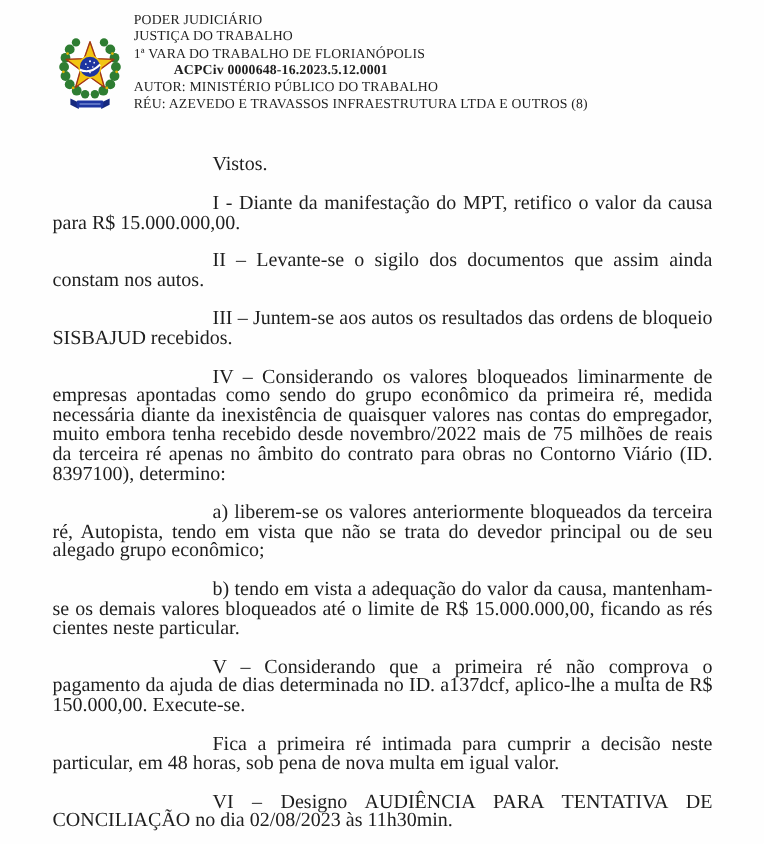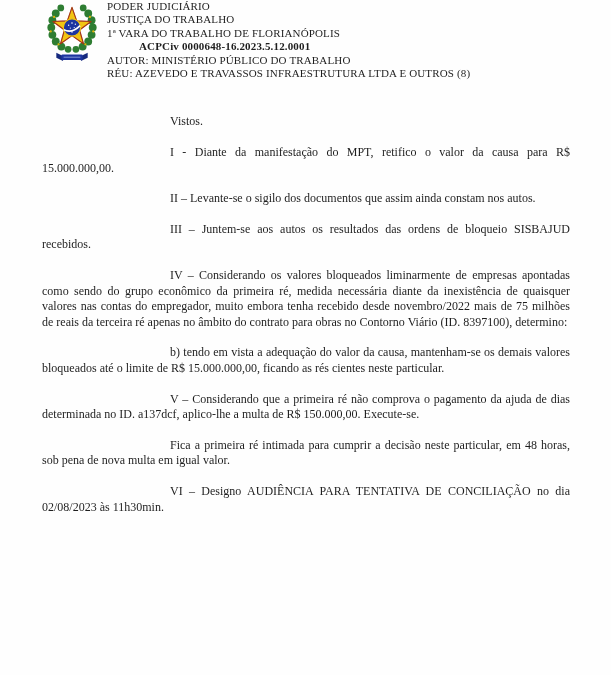--- a/index.html
+++ b/index.html
@@ -13,41 +13,41 @@
   .page {
     position: relative;
     width: 611px;
     height: 675px;
     background: #fefefe;
     overflow: hidden;
     box-sizing: border-box;
   }
   .doc-header {
     display: flex;
-    align-items: flex-start;
-    padding: 0 40px 0 44px;
+    align-items: flex-end;
+    padding: 10px 40px 0 44px;
   }
   .emblem {
     width: 56px;
     height: 64px;
     flex: 0 0 auto;
   }
   .emblem svg { width: 100%; height: 100%; display: block; }
   .header-lines {
     margin-left: 7px;
     font-size: 11px;
     line-height: 13.4px;
     letter-spacing: 0.15px;
     white-space: nowrap;
   }
   .header-line { font-weight: normal; }
   .header-line.bold { font-weight: bold; margin-left: 32px; }
   .doc-body {
     margin: 34px 41px 0 42px;
-    font-size: 12px;
+    font-size: 16px;
     line-height: 15.6px;
     text-align: justify;
   }
   .doc-body p {
     margin: 0 0 15px 0;
     text-indent: 128px;
   }
 </style>
 </head>
 <body>
@@ -117,19 +117,20 @@
       <div class="header-line">RÉU: AZEVEDO E TRAVASSOS INFRAESTRUTURA LTDA E OUTROS (8)</div>
     </div>
   </header>
 
   <main class="doc-body">
     <p>Vistos.</p>
     <p>I - Diante da manifestação do MPT, retifico o valor da causa para R$ 15.000.000,00.</p>
     <p>II – Levante-se o sigilo dos documentos que assim ainda constam nos autos.</p>
     <p>III – Juntem-se aos autos os resultados das ordens de bloqueio SISBAJUD recebidos.</p>
     <p>IV – Considerando os valores bloqueados liminarmente de empresas apontadas como sendo do grupo econômico da primeira ré, medida necessária diante da inexistência de quaisquer valores nas contas do empregador, muito embora tenha recebido desde novembro/2022 mais de 75 milhões de reais da terceira ré apenas no âmbito do contrato para obras no Contorno Viário (ID. 8397100), determino:</p>
+    <p>a) liberem-se os valores anteriormente bloqueados da terceira ré, Autopista, tendo em vista que não se trata do devedor principal ou de seu alegado grupo econômico;</p>
     <p>b) tendo em vista a adequação do valor da causa, mantenham-se os demais valores bloqueados até o limite de R$ 15.000.000,00, ficando as rés cientes neste particular.</p>
     <p>V – Considerando que a primeira ré não comprova o pagamento da ajuda de dias determinada no ID. a137dcf, aplico-lhe a multa de R$ 150.000,00. Execute-se.</p>
     <p>Fica a primeira ré intimada para cumprir a decisão neste particular, em 48 horas, sob pena de nova multa em igual valor.</p>
     <p>VI – Designo AUDIÊNCIA PARA TENTATIVA DE CONCILIAÇÃO no dia 02/08/2023 às 11h30min.</p>
   </main>
 
 </div>
 
 </body></html>

